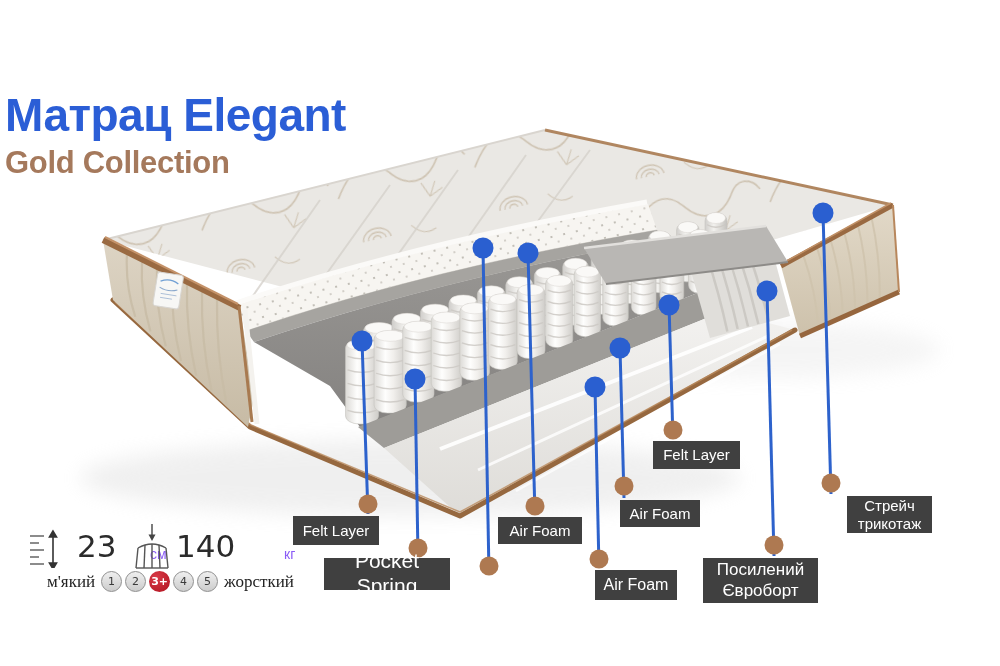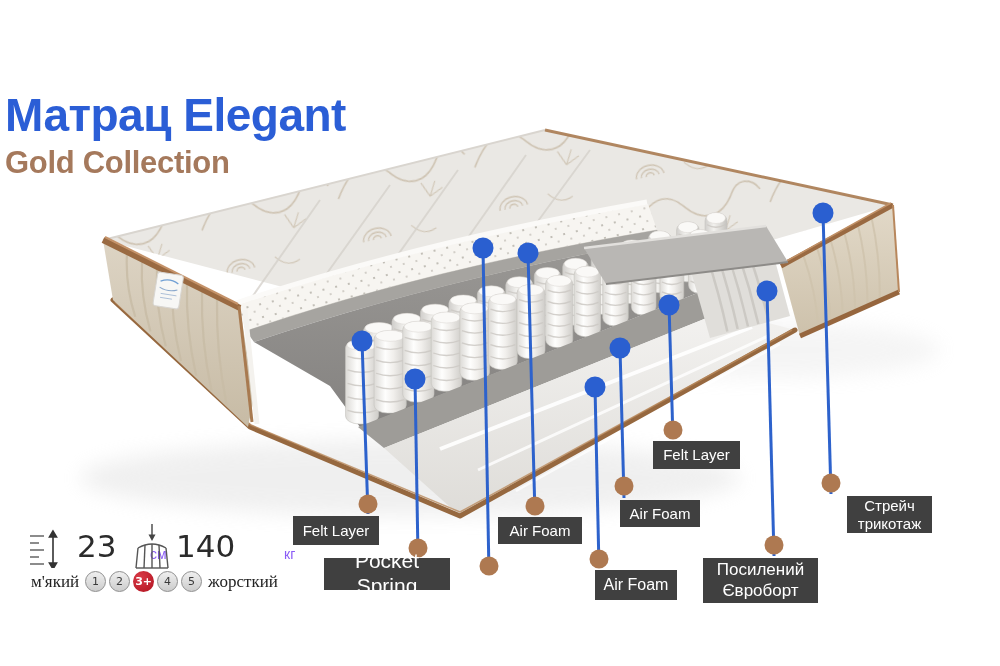--- a/index.html
+++ b/index.html
@@ -9,21 +9,21 @@
   .title-wrap{position:absolute;left:5px;top:92px;line-height:1;}
   .title-main{font-size:46px;font-weight:700;color:#2b5ed6;letter-spacing:-.5px;}
   .title-sub{font-size:31px;font-weight:700;color:#a5795c;margin-top:9px;letter-spacing:-.3px;}
   .callout{position:absolute;background:#404040;color:#fff;display:flex;align-items:center;
            justify-content:center;text-align:center;white-space:pre-line;line-height:1.18;
            font-family:"Liberation Sans",sans-serif;}
   .specs{position:absolute;left:28px;top:524px;width:280px;color:#2e2e2e;}
   .spec-row{position:absolute;left:0;top:0;height:46px;width:280px;}
   .big-num{font-size:31px;font-family:"DejaVu Sans",sans-serif;color:#2b2b2b;position:absolute;top:4px;}
   .unit{font-size:14px;color:#8b5cf6;position:absolute;top:22px;margin-left:48px;}
-  .firm-row{position:absolute;left:0;top:47px;display:flex;align-items:center;gap:3px;
+  .firm-row{position:absolute;left:16px;top:47px;display:flex;align-items:center;gap:3px;
             font-family:"Liberation Serif",serif;font-size:17px;color:#222;}
   .firm-word{margin:0 3px;}
   .circ{width:19px;height:19px;border-radius:50%;border:1px solid #8f8f8f;
         background:linear-gradient(#efefef,#cccccc);color:#3a3a3a;font-size:11px;
         font-family:"DejaVu Sans",sans-serif;display:flex;align-items:center;justify-content:center;}
   .circ.sel{width:21px;height:21px;border:none;background:radial-gradient(circle at 35% 30%,#d93a47,#b0121f);
             color:#fff;font-weight:bold;}
 </style>
 </head>
 <body>

